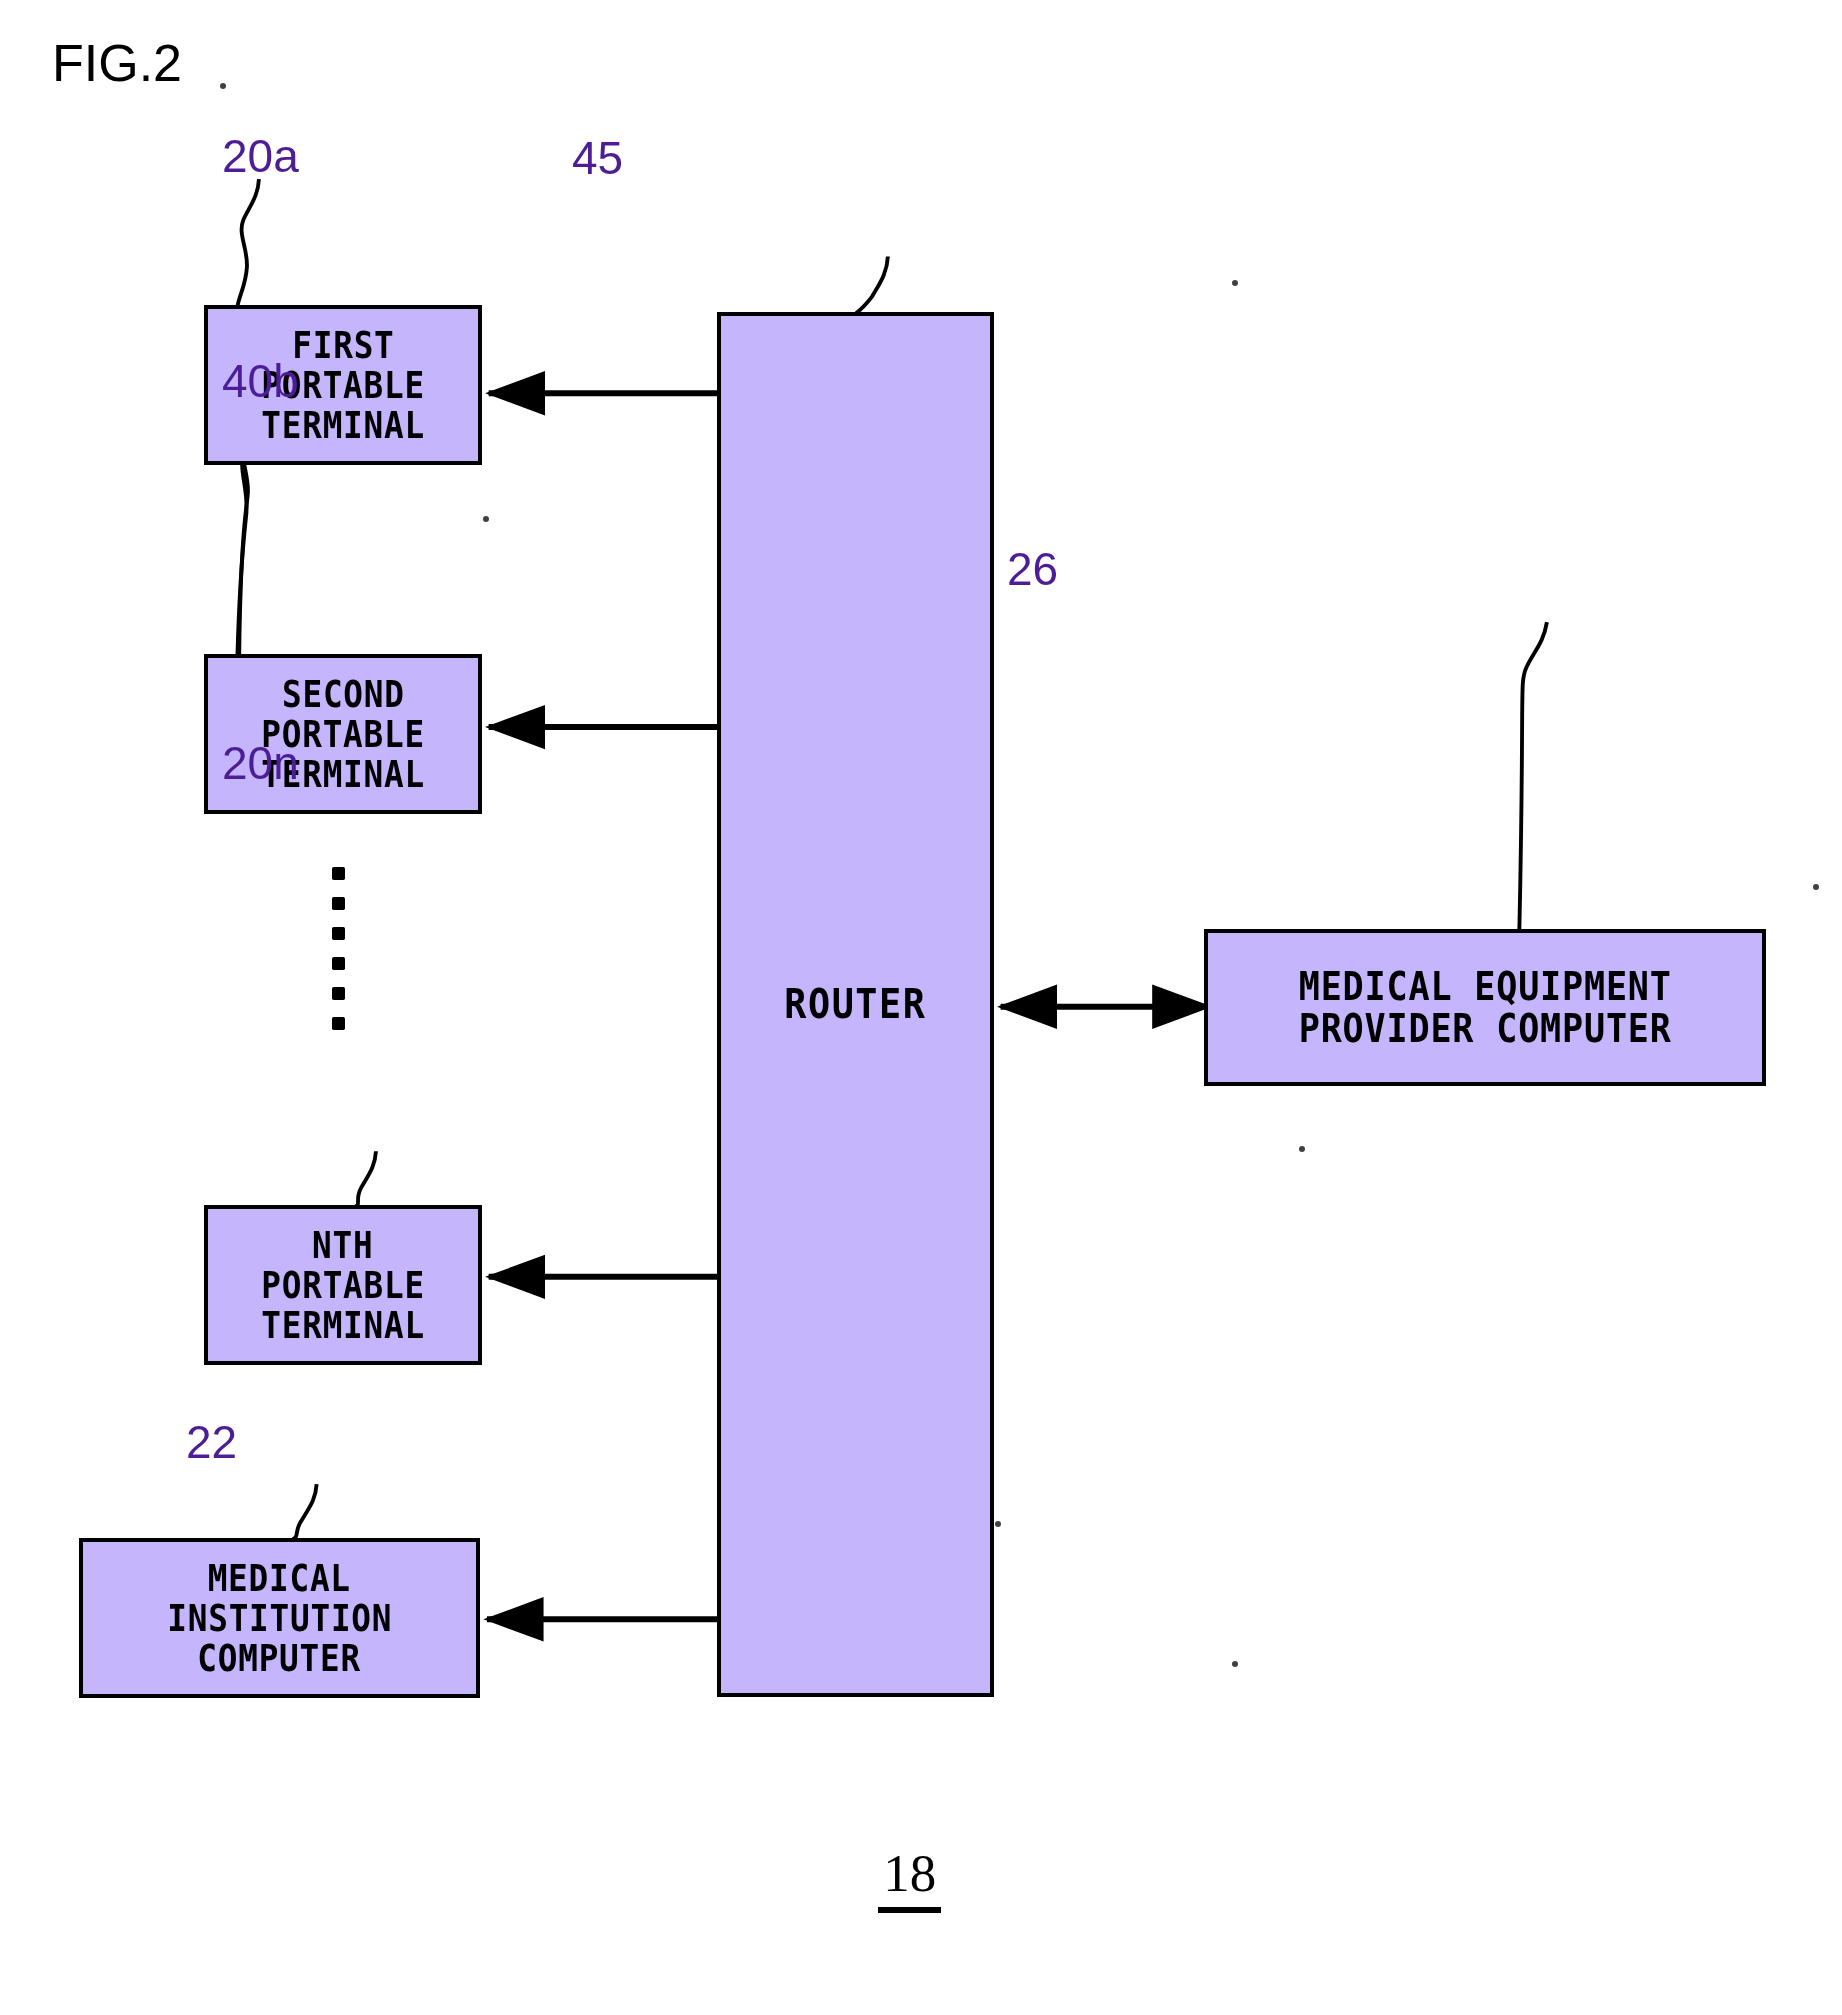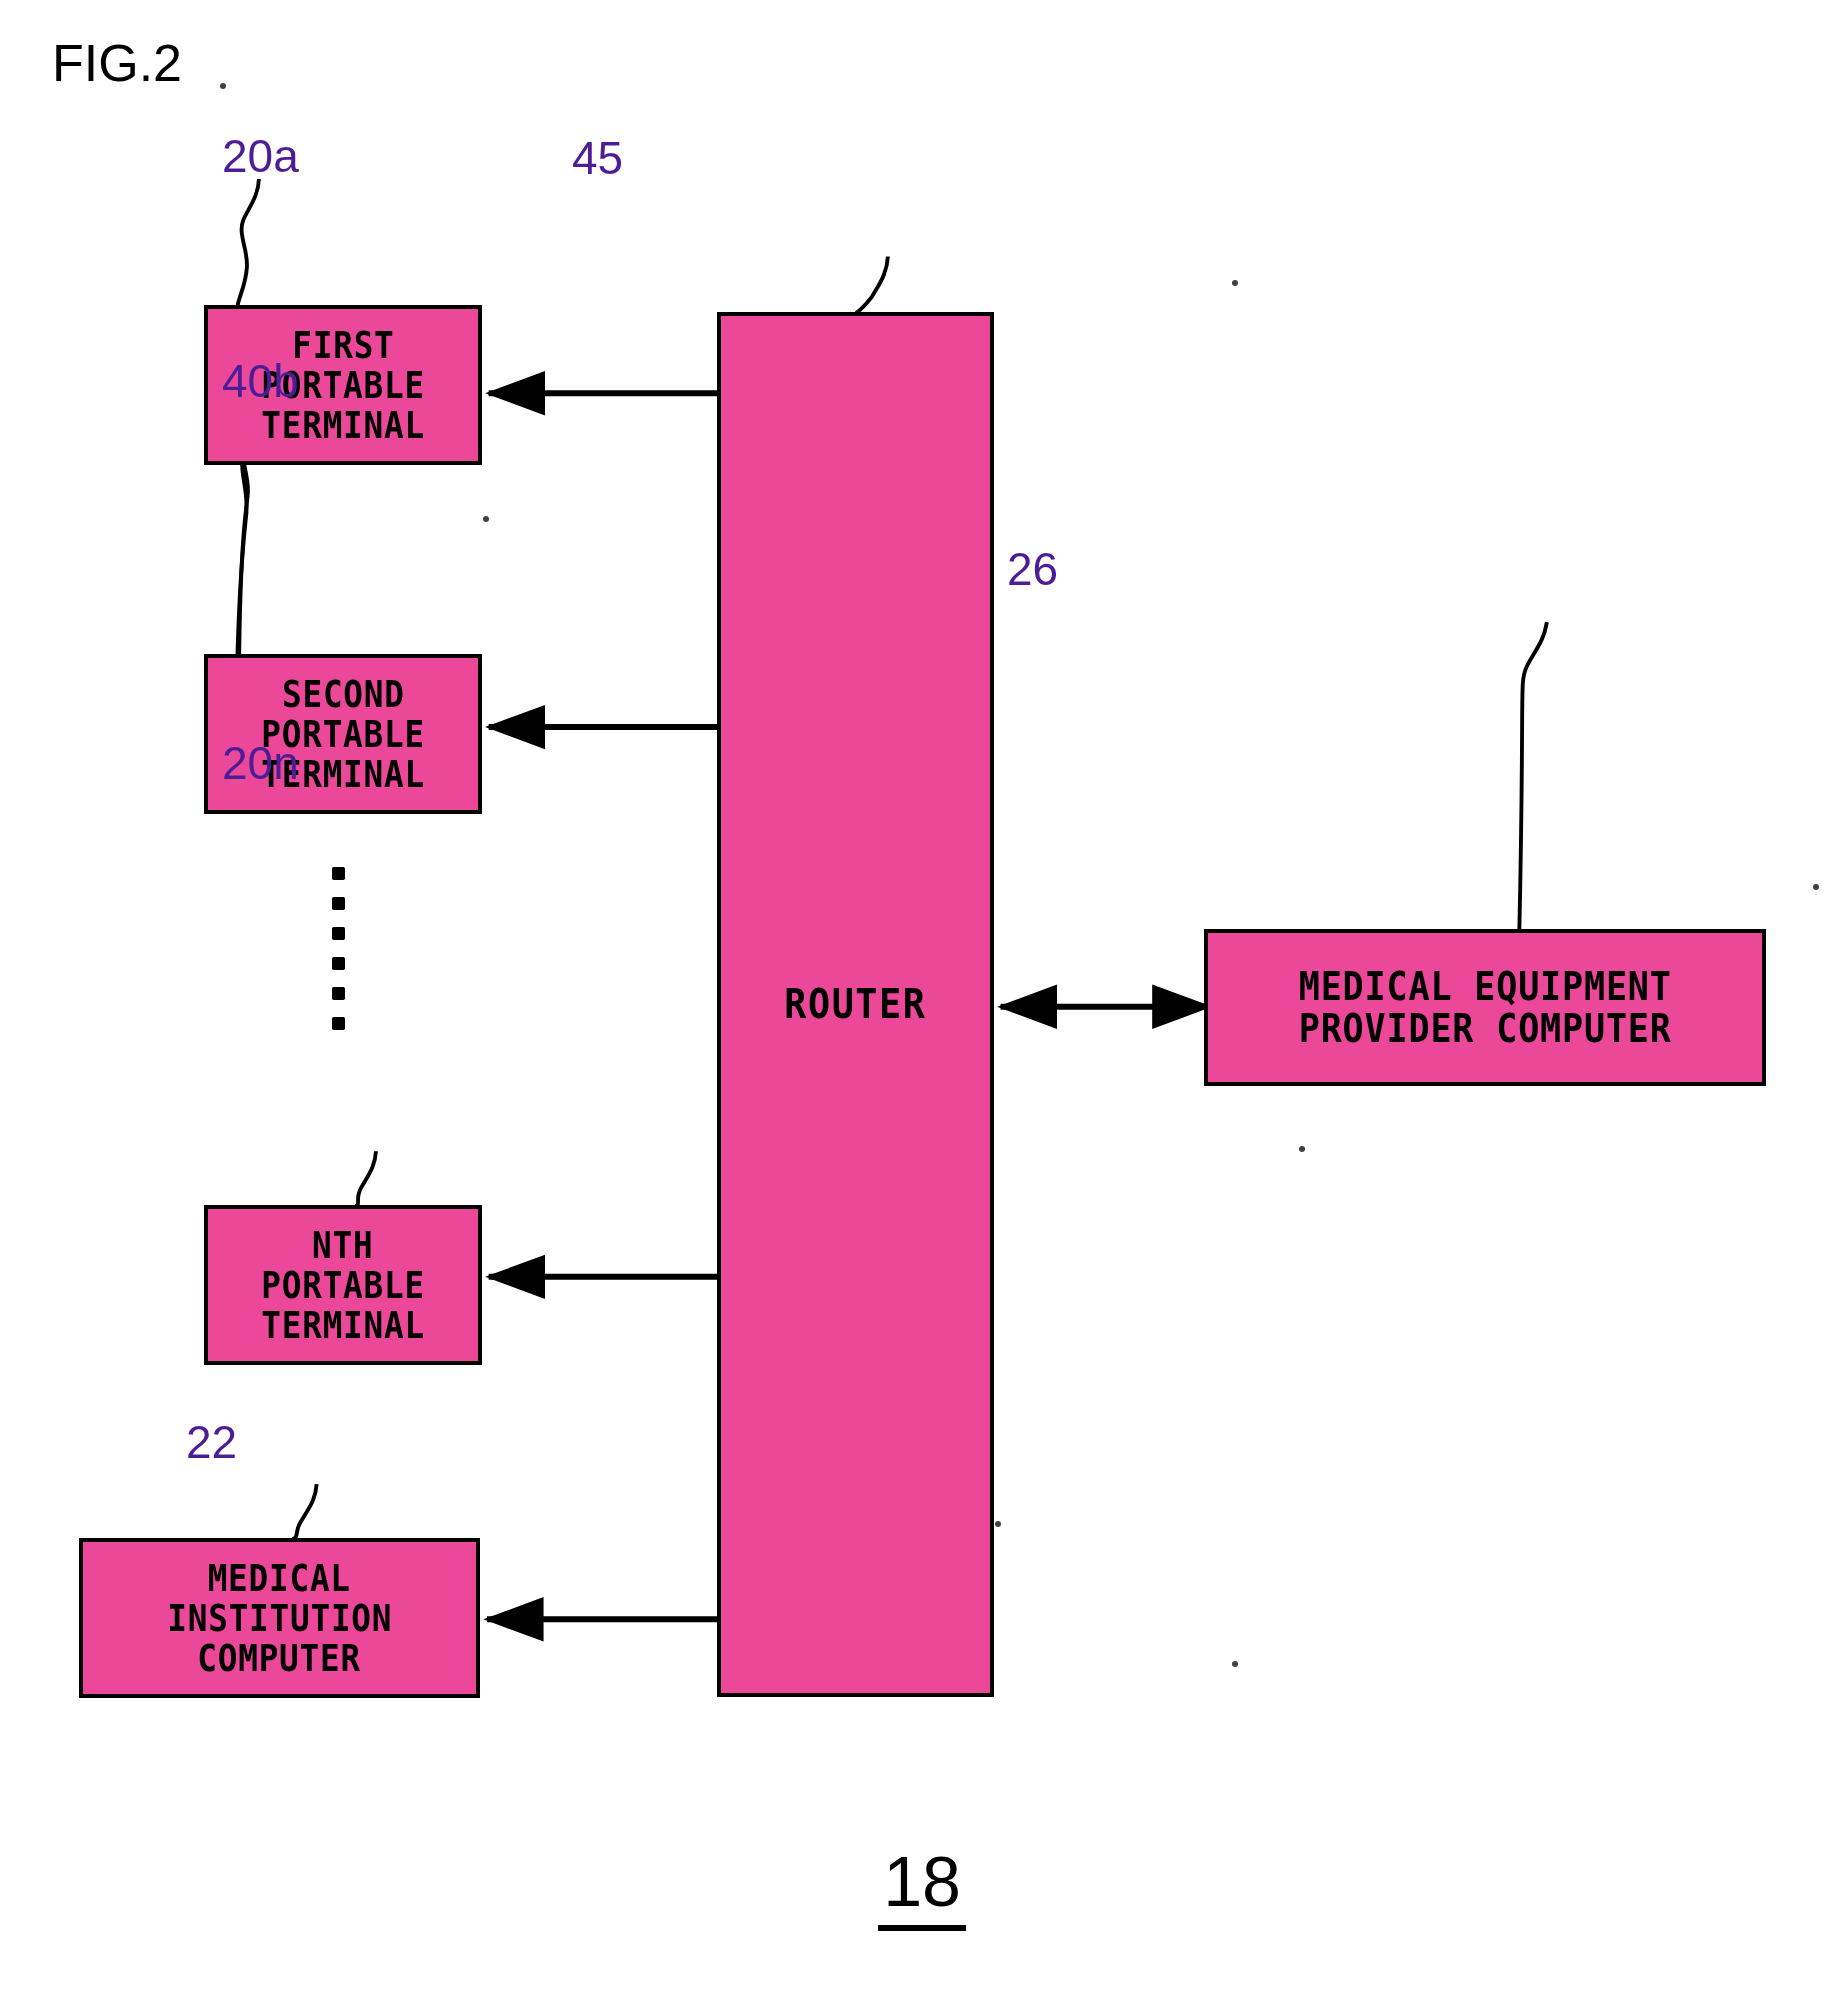--- a/index.html
+++ b/index.html
@@ -27,21 +27,21 @@
     font-weight: 400;
     letter-spacing: 0px;
     color: #000;
     white-space: nowrap;
   }
 
   
   .node {
     position: absolute;
     border: 4.3px solid #000;
-    background: #ec4899;
+    background: #c4b5fd;
     box-sizing: border-box;
     display: flex;
     flex-direction: column;
     align-items: center;
     justify-content: center;
   }
   .node .line {
     font-family: "DejaVu Sans Mono", "Liberation Mono", monospace;
     font-weight: 700;
     font-size: 38px;
@@ -141,22 +141,22 @@
     height: 13px;
     background: #000;
     border-radius: 1.7px;
   }
 
   
   #fig-number {
     position: absolute;
     left: 878px;
     top: 1846px;
-    font-family: Liberation Sans, sans-serif;
-    font-size: 70px;
+    font-family: Liberation Serif, serif;
+    font-size: 53px;
     color: #000;
     border-bottom: 6px solid #000;
     padding: 0 5.2px 5.2px 5.2px;
     line-height: 1.05;
   }
 
   
   .speck {
     position: absolute;
     width: 6px;

